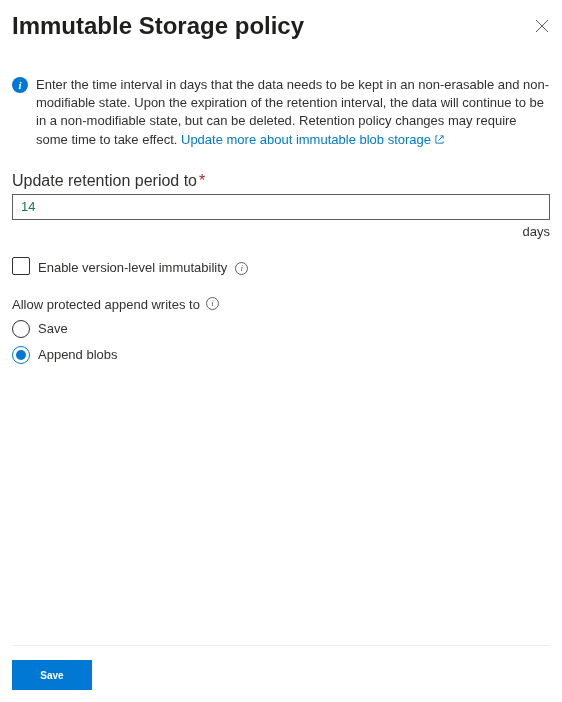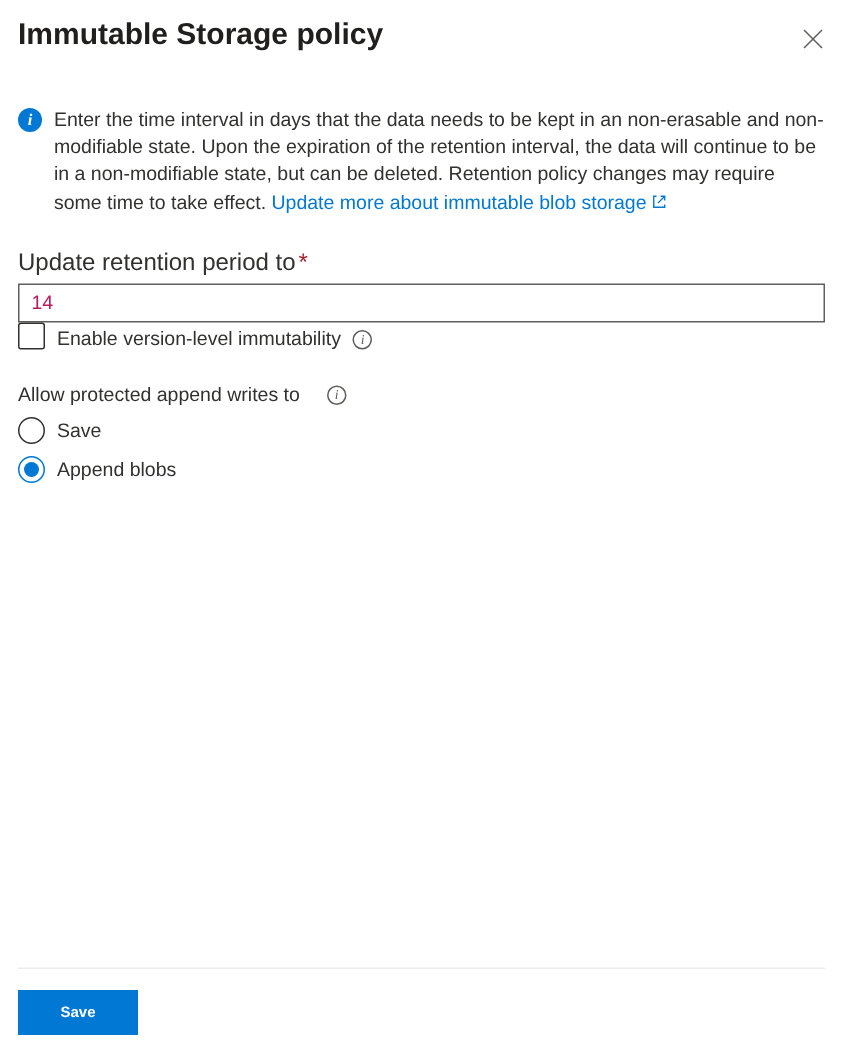--- a/index.html
+++ b/index.html
@@ -18,21 +18,21 @@
       height: 100%;
       padding: 12px 12px 12px 12px;
     }
     .header {
       display: flex;
       justify-content: space-between;
       align-items: flex-start;
       margin-bottom: 36px;
     }
     .title {
-      font-size: 20px;
+      font-size: 24px;
       font-weight: 600;
       color: #201f1e;
     }
     .close {
       cursor: pointer;
       width: 16px;
       height: 16px;
       display: flex;
       align-items: center;
       justify-content: center;
@@ -82,21 +82,21 @@
       color: #323130;
     }
     .req { color: #a4262c; margin-left: 2px; }
     .text-input {
       width: 100%;
       height: 26px;
       border: 1px solid #605e5c;
       padding: 0 8px;
       font-size: 13px;
       font-family: inherit;
-      color: #be185d;
+      color: #15803d;
       outline: none;
     }
     .unit-row {
       text-align: right;
       margin-top: 4px;
       font-size: 13px;
       color: #323130;
       margin-bottom: 18px;
     }
     .checkbox-row {
@@ -124,22 +124,22 @@
       justify-content: center;
       font-family: Georgia, serif;
       font-size: 9px;
       font-style: italic;
       color: #605e5c;
       flex-shrink: 0;
       cursor: help;
     }
     .section-label {
       display: flex;
-      align-items: flex-end;
-      gap: 18px;
+      align-items: flex-start;
+      gap: 6px;
       margin-bottom: 8px;
       font-size: 13px;
     }
     .radio-row {
       display: flex;
       align-items: center;
       gap: 8px;
       margin-bottom: 8px;
       cursor: pointer;
     }
@@ -208,20 +208,21 @@
       <a href="#"><span>Update more about immutable blob storage</span><span class="ext-icon"><svg width="11" height="11" viewBox="0 0 12 12">
               <path d="M4 2H2v8h8V8M7 2h3v3M10 2L5 7" stroke="#0078d4" stroke-width="1" fill="none"></path>
             </svg></span></a>
     </div>
   </div>
 
   <label class="field-label">
     <span>Update retention period to</span><span class="req">*</span>
   </label>
   <input type="text" class="text-input" value="14" style="">
+  <div class="unit-row">days</div>
 
   <div class="checkbox-row">
     <div class="chk"></div>
     <span>Enable version-level immutability</span>
     <span class="help-icon">i</span>
   </div>
 
   <div class="section-label">
     <span>Allow protected append writes to</span>
     <span class="help-icon">i</span>

